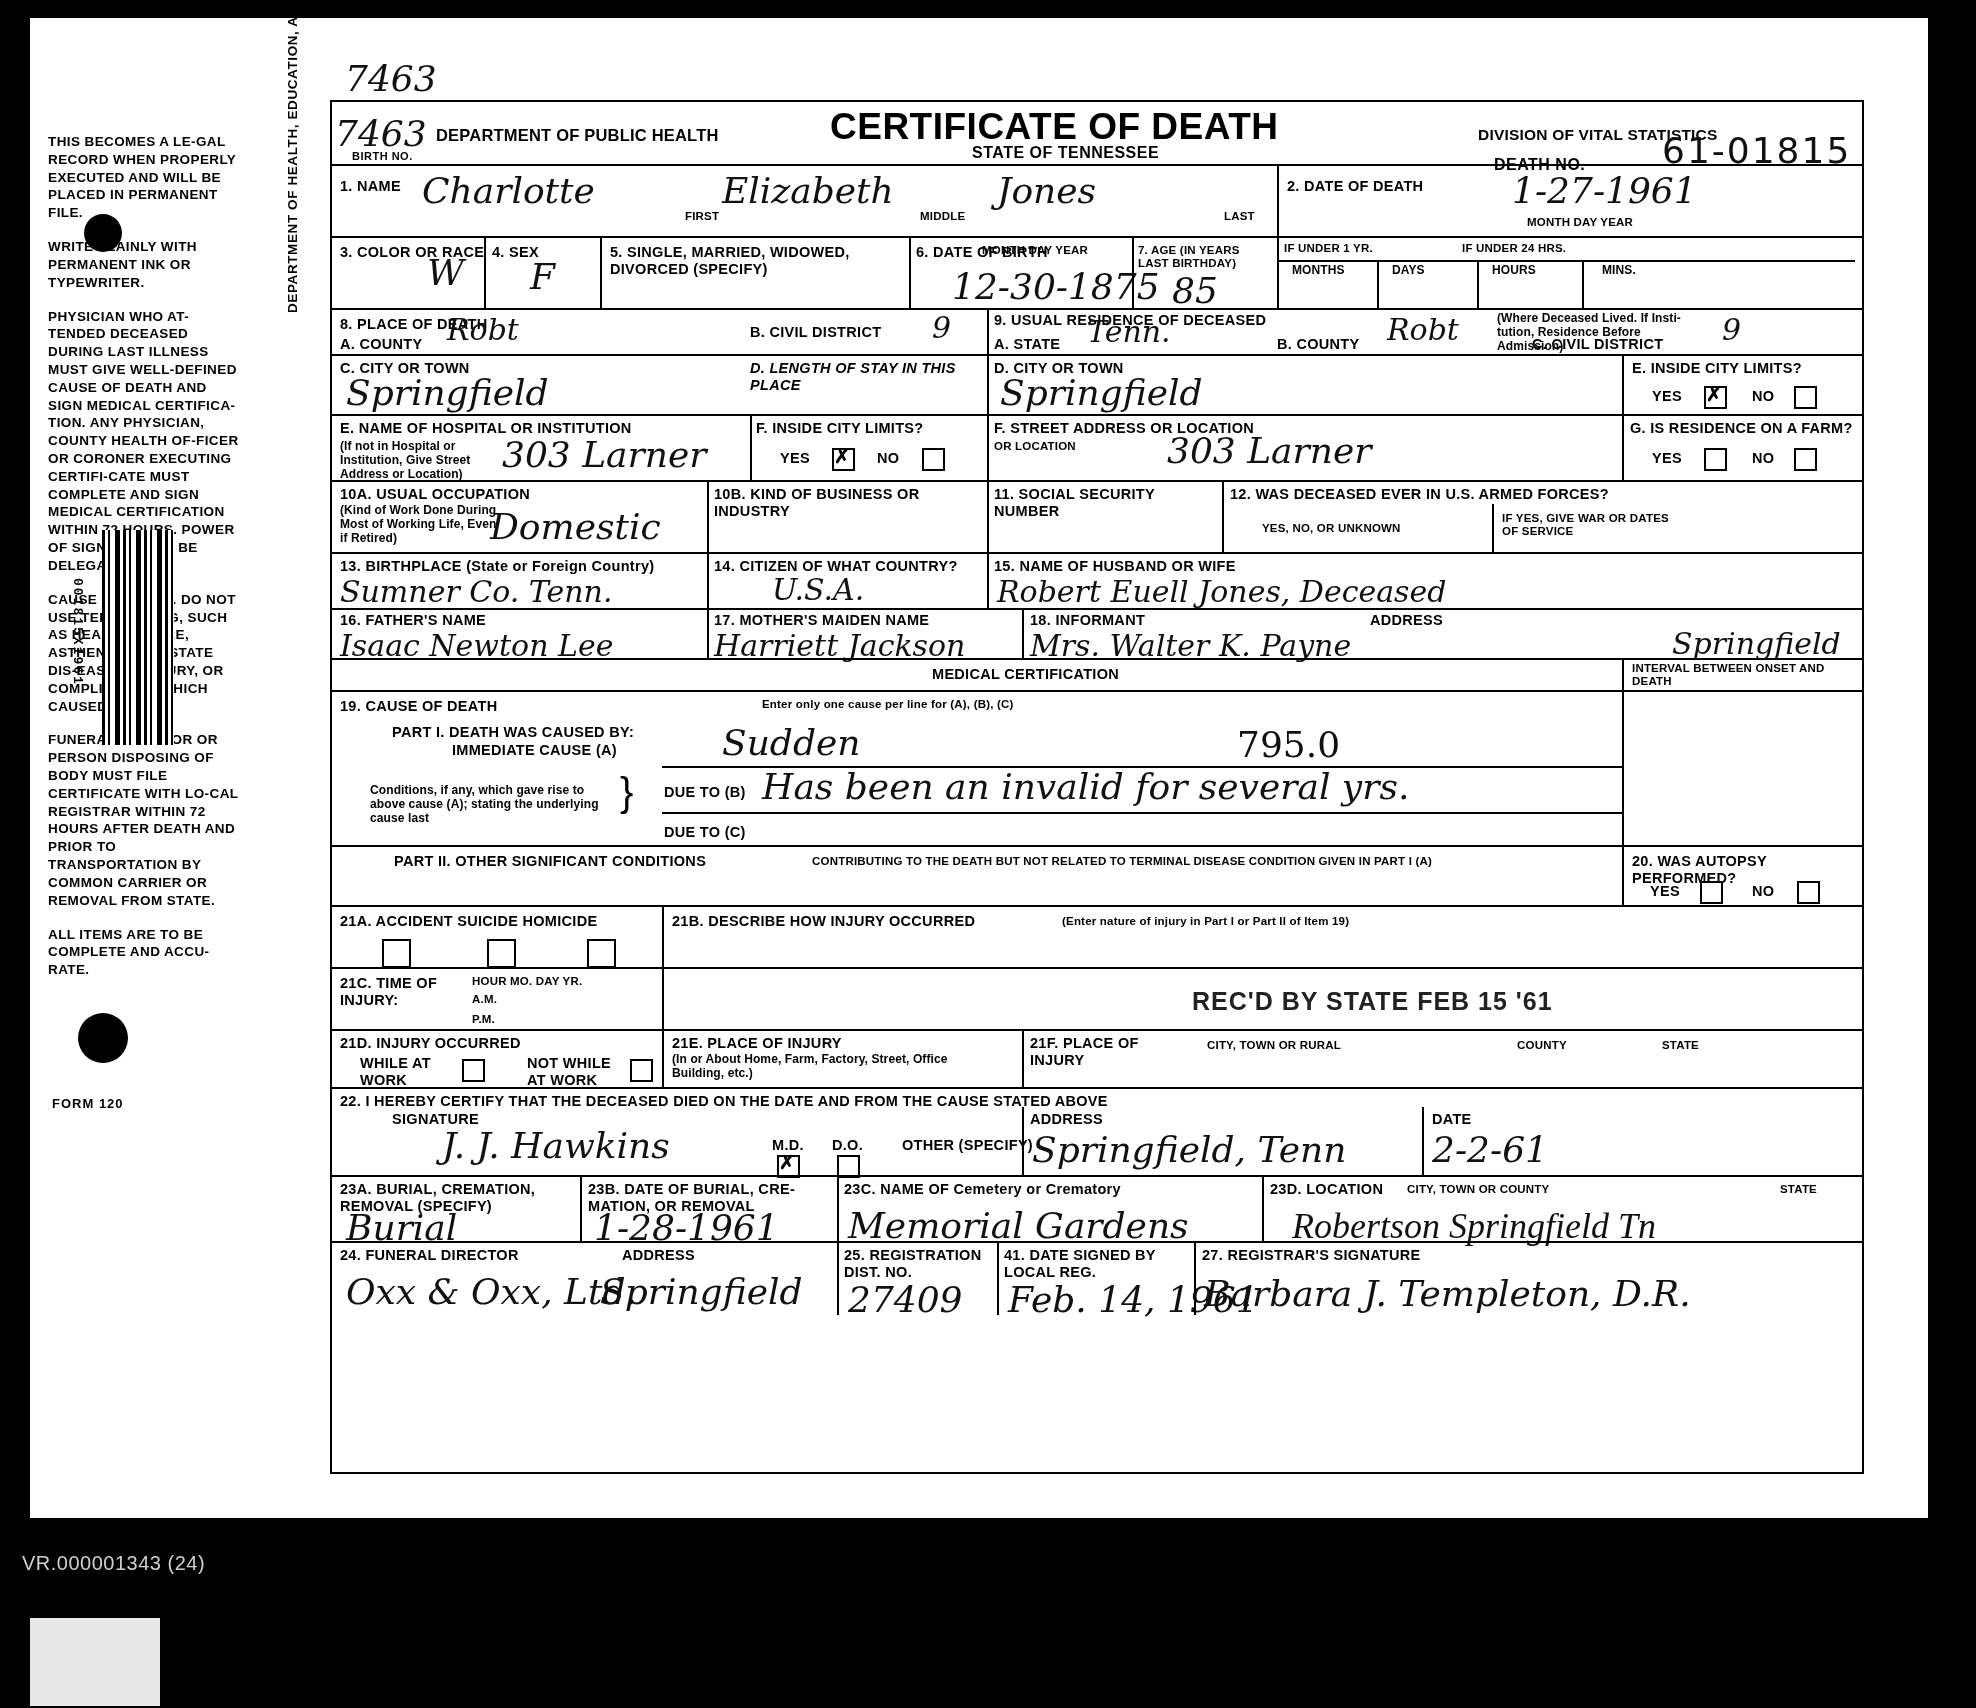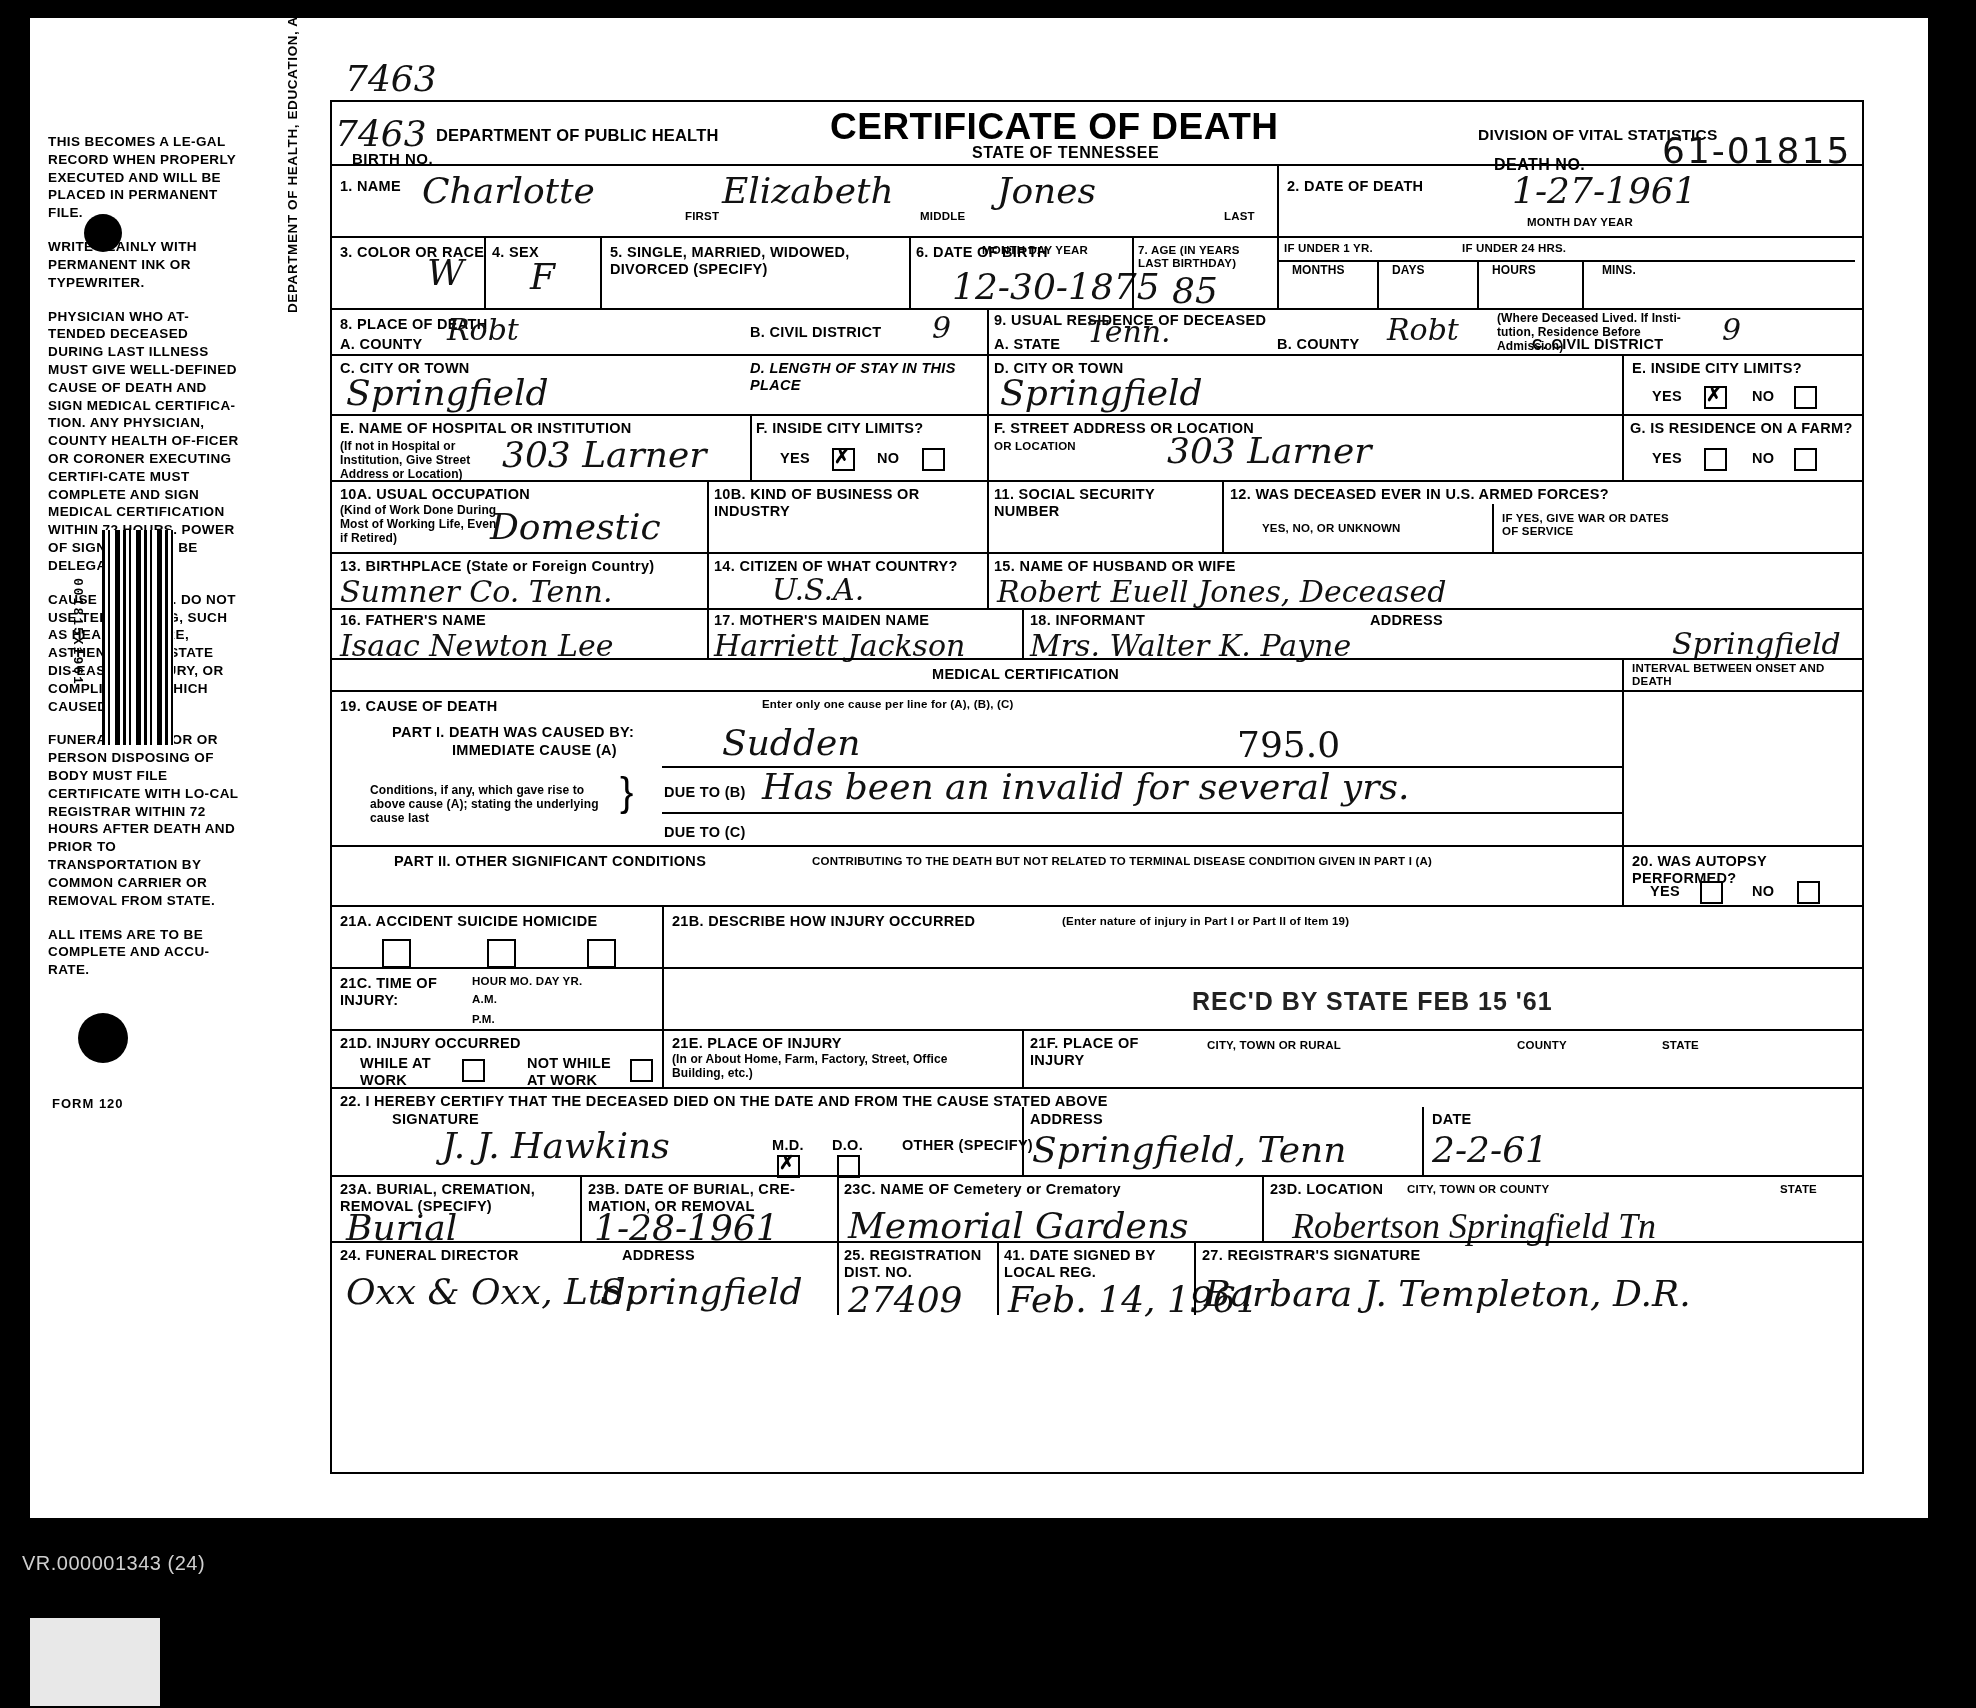--- a/index.html
+++ b/index.html
@@ -22,21 +22,21 @@
   
   .spine{position:absolute;left:255px;top:295px;width:700px;transform:rotate(-90deg);transform-origin:left top;font-size:13.5px;font-weight:bold;letter-spacing:.6px;white-space:nowrap;}
 
   
   .form{position:absolute;left:300px;top:82px;width:1530px;height:1370px;border:2px solid #000;}
   .hdr{position:relative;height:62px;}
   .dept{position:absolute;left:104px;top:24px;font-size:16.5px;font-weight:bold;letter-spacing:.2px;}
   .title{position:absolute;left:498px;top:4px;font-size:37px;font-weight:bold;letter-spacing:.5px;}
   .subtitle{position:absolute;left:640px;top:42px;font-size:16px;font-weight:bold;letter-spacing:.5px;}
   .division{position:absolute;left:1146px;top:24px;font-size:15.5px;font-weight:bold;letter-spacing:.2px;}
-  .birthno{position:absolute;left:20px;top:48px;font-size:15px;font-weight:bold;letter-spacing:.5px;}
+  .birthno{position:absolute;left:20px;top:48px;font-size:11px;font-weight:bold;letter-spacing:.5px;}
   .deathno-lbl{position:absolute;left:1162px;top:54px;font-size:16px;font-weight:bold;letter-spacing:.5px;}
 
   .hw{font-family:"DejaVu Serif",serif;font-style:italic;color:#111;}
   .hw-big{font-size:30px;}
   .hw-xl{font-size:36px;}
 
   .num{position:absolute;font-size:36px;font-family:"DejaVu Sans",sans-serif;letter-spacing:2px;}
 
   .row{position:relative;border-top:2px solid #000;box-sizing:border-box;}
   .vline{position:absolute;width:0;border-left:2px solid #000;}

